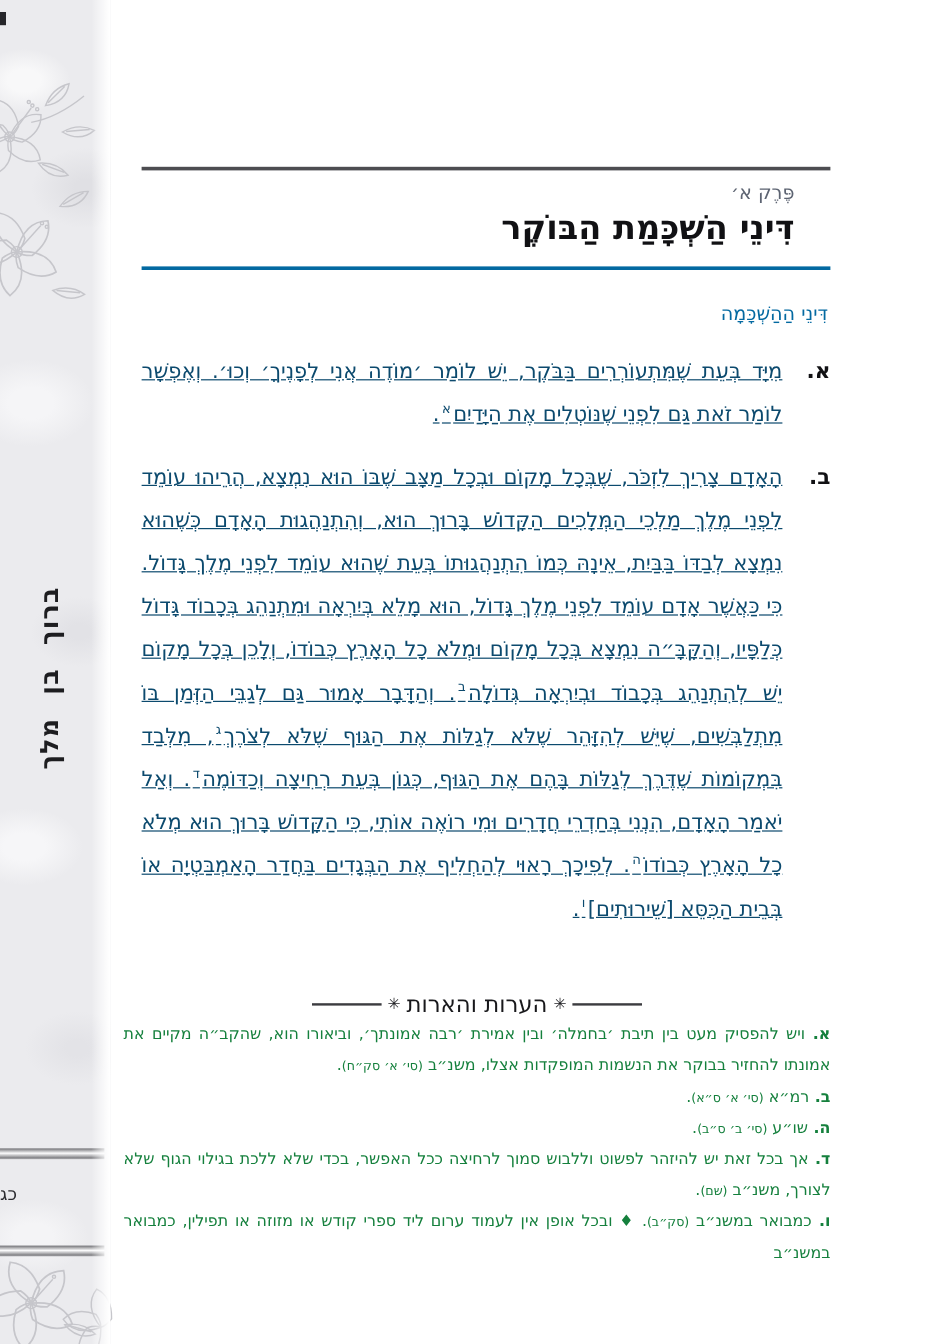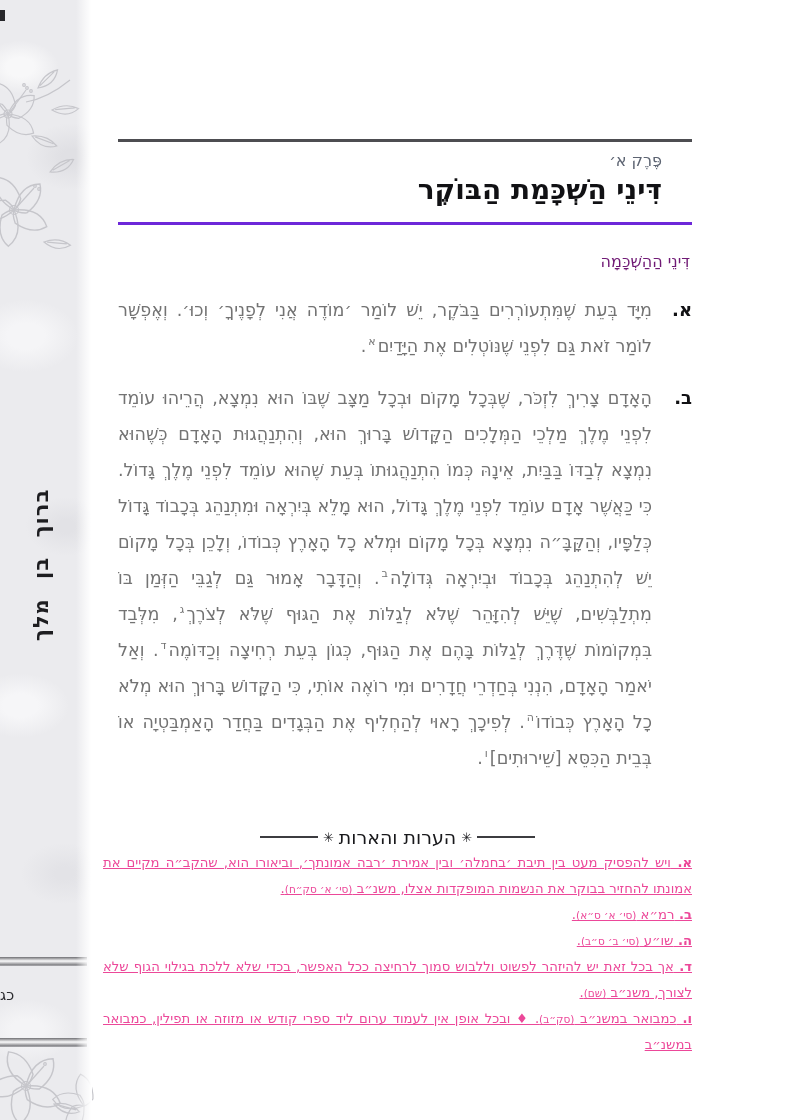--- a/index.html
+++ b/index.html
@@ -47,49 +47,49 @@
     position:absolute;top:986px;left:0;width:87px;
     text-align:left;font-size:15px;color:#2c2c30;
   }
   
   .content{
     position:absolute;left:118px;top:0;width:574px;height:1120px;
     direction:rtl;color:#141417;
   }
   .header-box{
     position:absolute;top:139px;left:0;right:0;
-    border-top:3px solid #4d4d51;border-bottom:3px solid #6d28d9;
+    border-top:3px solid #4d4d51;border-bottom:3px solid #0369a1;
     padding:8px 30px 14px 0;
   }
   .chapter-label{font-size:16px;color:#5d6472;line-height:22px;}
   .main-title{font-size:28px;font-weight:bold;color:#111114;line-height:36px;}
   .section-heading{
     position:absolute;top:252px;right:2px;
-    font-size:16px;color:#701a75;
+    font-size:16px;color:#0369a1;
   }
   .paragraph-list{position:absolute;top:292px;left:0;right:0;}
   .para{display:flex;margin-bottom:16px;}
   .marker{
     flex:0 0 40px;font-weight:bold;font-size:18px;line-height:36px;color:#111114;
   }
   .ptext{
-    flex:1;font-size:17.5px;line-height:36px;text-align:justify;color:#737373;
+    flex:1;font-size:17.5px;line-height:36px;text-align:justify;color:#0c4a6e;text-decoration:underline;
   }
   .ptext sup{font-size:11px;line-height:0;vertical-align:super;margin:0 2px;}
   
   .fn-divider{
     position:absolute;top:826px;left:-15px;right:0;
     display:flex;align-items:center;justify-content:center;gap:5px;
   }
   .fn-divider .rule{width:58px;height:2px;background:#3c3c40;}
   .fn-divider .ornament{font-size:13px;color:#202024;line-height:1;}
   .fn-divider .label{font-size:19px;color:#18181b;}
   .footnote-list{position:absolute;top:850px;left:-15px;right:0;}
   .fn{
-    font-size:13.2px;line-height:26px;text-align:justify;color:#ec4899;text-decoration:underline;
+    font-size:13.2px;line-height:26px;text-align:justify;color:#15803d;
   }
   .fn .fnm{font-weight:bold;}
   .fn .small{font-size:10.5px;}
 </style>
 </head>
 <body>
 
 <div class="margin-strip">
   <div class="corner-dash"></div>
 

